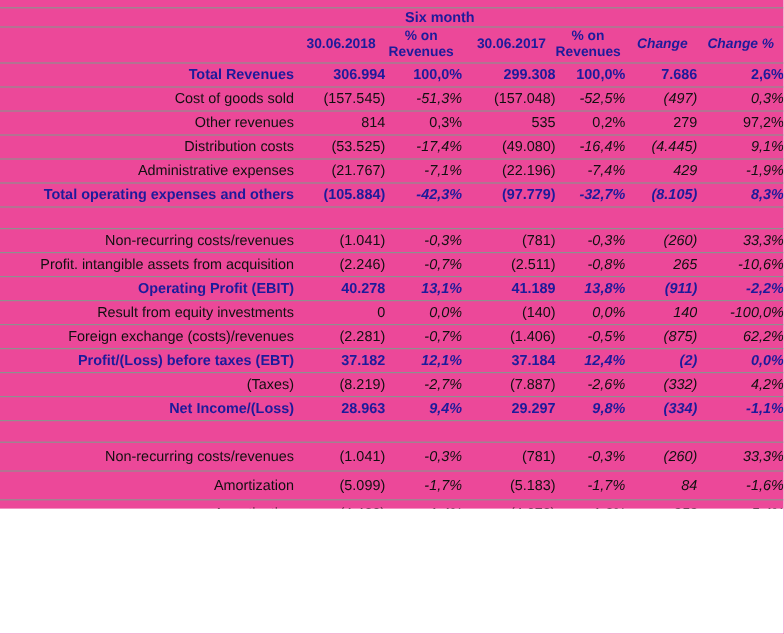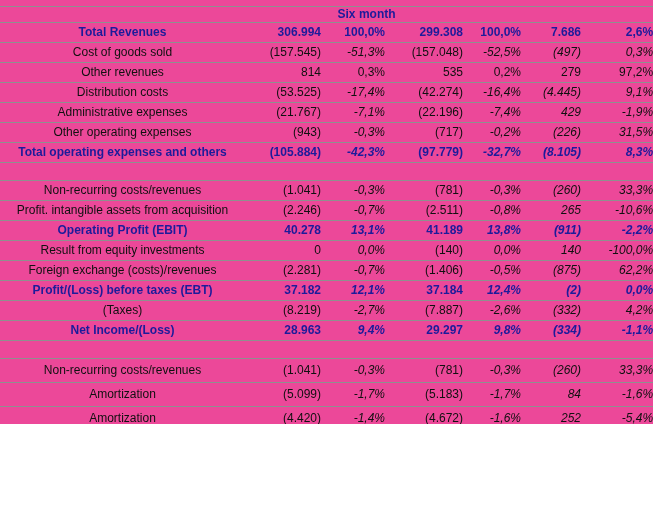--- a/index.html
+++ b/index.html
@@ -44,21 +44,21 @@
     vertical-align: middle;
   }
   tr.cols-row th { height: 29px; vertical-align: middle; font-size: 11.5px; }
   tr.cols-row th.num { text-align: right; padding-right: 8px; }
   tr.cols-row th.ctr { text-align: center; padding-right: 4px; }
   tr.cols-row th.ital { font-style: italic; }
   .two-line div { line-height: 1.15; }
 
   tbody td { height: 19px; vertical-align: middle; color: #101010; }
   tbody.tall td { height: 23px; }
-  td.label { text-align: center; padding-left: 10px; }
+  td.label { text-align: right; padding-left: 10px; }
   td.num { text-align: right; padding-right: 8px; }
   td.ital { font-style: italic; }
   tr.bold-row td { color: #1c1b9b; font-weight: bold; }
 
   tbody.spacer td { height: 17px; }
 </style>
 </head>
 <body>
 
 <div class="sheet">
@@ -69,20 +69,35 @@
         <col class="c-p18">
         <col class="c-v17">
         <col class="c-p17">
         <col class="c-chg">
         <col class="c-chgp">
     </colgroup>
     <thead>
       <tr class="group-row rule" style="border-top:1px solid #8f8f8f;">
         <th colspan="7">Six month</th>
       </tr>
+      <tr class="cols-row rule">
+        <th></th>
+        <th class="num">30.06.2018</th>
+        <th class="ctr two-line">
+          <div>% on</div>
+          <div>Revenues</div>
+        </th>
+        <th class="num">30.06.2017</th>
+        <th class="ctr two-line">
+          <div>% on</div>
+          <div>Revenues</div>
+        </th>
+        <th class="num ital">Change</th>
+        <th class="num ital">Change %</th>
+      </tr>
     </thead>
   <tbody class="section">
         <tr class="rule bold-row">
           <td class="label">Total Revenues</td>
           <td class="num">306.994</td>
           <td class="num">100,0%</td>
           <td class="num">299.308</td>
           <td class="num">100,0%</td>
           <td class="num">7.686</td>
           <td class="num">2,6%</td>
@@ -102,43 +117,34 @@
           <td class="num">0,3%</td>
           <td class="num">535</td>
           <td class="num">0,2%</td>
           <td class="num">279</td>
           <td class="num">97,2%</td>
         </tr>
         <tr class="rule">
           <td class="label">Distribution costs</td>
           <td class="num">(53.525)</td>
           <td class="num ital">-17,4%</td>
-          <td class="num">(42.274)</td>
+          <td class="num">(49.080)</td>
           <td class="num ital">-16,4%</td>
           <td class="num ital">(4.445)</td>
           <td class="num ital">9,1%</td>
         </tr>
         <tr class="rule">
           <td class="label">Administrative expenses</td>
           <td class="num">(21.767)</td>
           <td class="num ital">-7,1%</td>
           <td class="num">(22.196)</td>
           <td class="num ital">-7,4%</td>
           <td class="num ital">429</td>
           <td class="num ital">-1,9%</td>
         </tr>
-        <tr class="rule">
-          <td class="label">Other operating expenses</td>
-          <td class="num">(943)</td>
-          <td class="num ital">-0,3%</td>
-          <td class="num">(717)</td>
-          <td class="num ital">-0,2%</td>
-          <td class="num ital">(226)</td>
-          <td class="num ital">31,5%</td>
-        </tr>
         <tr class="rule bold-row">
           <td class="label">Total operating expenses and others</td>
           <td class="num">(105.884)</td>
           <td class="num ital">-42,3%</td>
           <td class="num">(97.779)</td>
           <td class="num ital">-32,7%</td>
           <td class="num ital">(8.105)</td>
           <td class="num ital">8,3%</td>
         </tr>
       </tbody>

